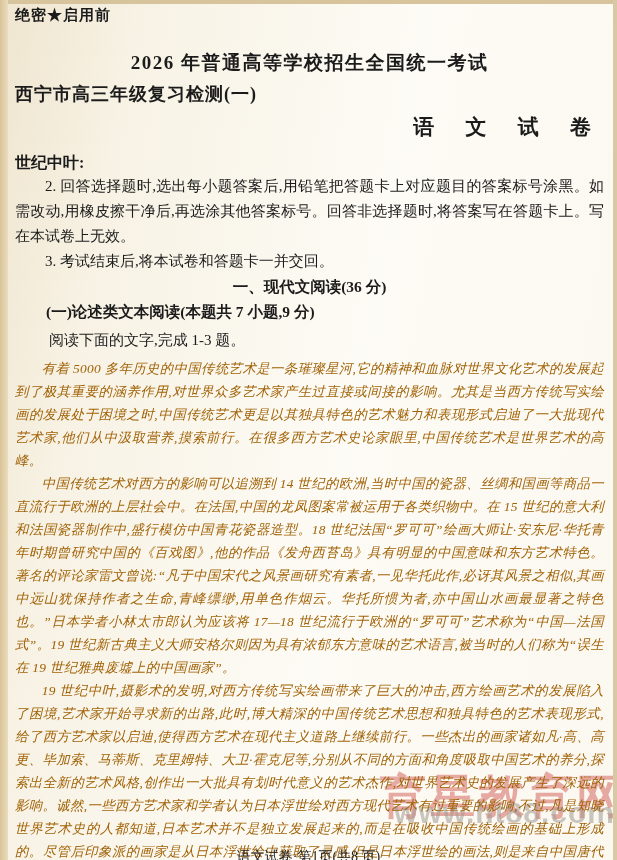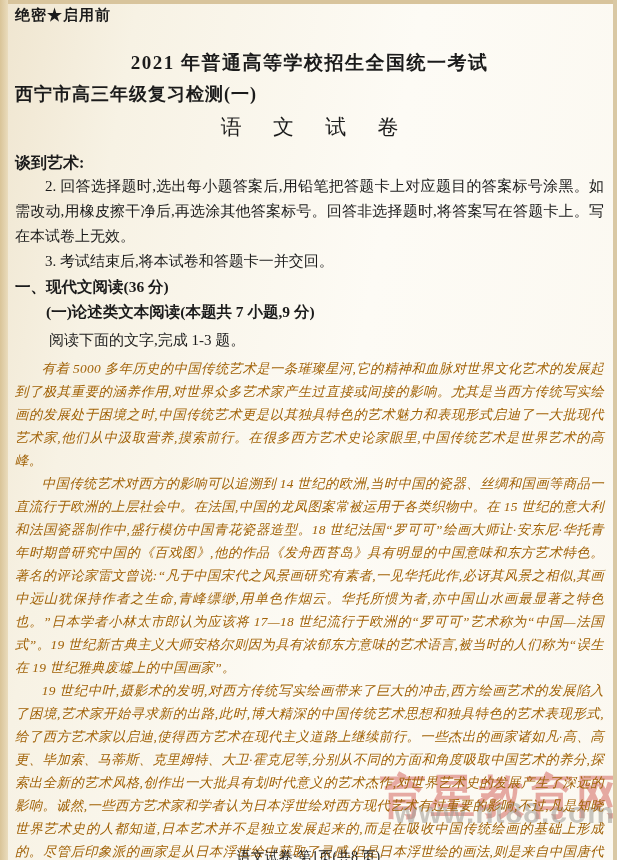--- a/index.html
+++ b/index.html
@@ -17,28 +17,28 @@
   .edge-left   { position: absolute; top: 0; left: 0; bottom: 0; width: 8px;
                  background: linear-gradient(90deg, #d9c498, #eadcbd); z-index: 5; }
   .edge-right  { position: absolute; top: 0; right: 0; bottom: 0; width: 4px; background: #d9c8a4; z-index: 5; }
 
   .content { position: absolute; left: 15px; right: 13px; top: 6px; z-index: 2; }
 
   .secret  { font-size: 15px; font-weight: bold; letter-spacing: 1px; }
 
   .title1  { margin: 25px 0 0; text-align: center; font-size: 19px; font-weight: 600; letter-spacing: 1.5px; }
   .title2  { margin: 6px 0 0;  text-align: left; font-size: 18px; font-weight: 700; letter-spacing: 1px; }
-  .title3  { margin: 7px 0 0;  text-align: center; font-size: 21px; font-weight: 400;
+  .title3  { margin: 7px 0 0;  text-align: right; font-size: 21px; font-weight: 700;
              letter-spacing: 13px; text-indent: 13px; }
 
   .notice-heading { margin-top: 11px; font-weight: bold; font-size: 16px; line-height: 22px; }
   .notice-item    { margin: 0; font-size: 15px; line-height: 25px; text-indent: 2em;
                     text-align: justify; }
 
-  .sec-heading  { font-weight: bold; font-size: 15.5px; line-height: 25px; }
+  .sec-heading  { font-weight: bold; font-size: 15.5px; line-height: 25px; text-align: center; }
   .sec-sub      { font-weight: bold; font-size: 15.5px; line-height: 25px; text-indent: 2em; }
   .instruction  { margin: 4px; font-size: 15px; line-height: 25px; text-indent: 2em; }
 
   .passage { margin: 0; font-size: 13.4px; line-height: 23px; text-indent: 2em;
              text-align: justify; font-style: italic; color: #a16207; letter-spacing: 0.3px; }
 
   .footer { position: absolute; top: 848px; left: 0; width: 617px; text-align: center;
             font-size: 14px; color: #222; z-index: 3; }
 
   .wm-name { position: absolute; top: 766px; right: -8px; z-index: 1;
@@ -53,26 +53,26 @@
 <body>
 
 <div class="edge-top"></div>
 <div class="edge-left"></div>
 <div class="edge-right"></div>
 
 <div class="content">
 
   <div class="secret">绝密★启用前</div>
 
-  <div class="title1">2021 年普通高等学校招生全国统一考试</div>
+  <div class="title1">2026 年普通高等学校招生全国统一考试</div>
   <div class="title2">西宁市高三年级复习检测(一)</div>
   <div class="title3">语 文 试 卷</div>
 
   <div>
-    <div class="notice-heading">谈到艺术:</div>
+    <div class="notice-heading">世纪中叶:</div>
     <p class="notice-item">2. 回答选择题时,选出每小题答案后,用铅笔把答题卡上对应题目的答案标号涂黑。如需改动,用橡皮擦干净后,再选涂其他答案标号。回答非选择题时,将答案写在答题卡上。写在本试卷上无效。</p>
     <p class="notice-item">3. 考试结束后,将本试卷和答题卡一并交回。</p>
   </div>
 
   <div>
     <div class="sec-heading">一、现代文阅读(36 分)</div>
     <div class="sec-sub">(一)论述类文本阅读(本题共 7 小题,9 分)</div>
     <p class="instruction">阅读下面的文字,完成 1-3 题。</p>
 
     <p class="passage">有着 5000 多年历史的中国传统艺术是一条璀璨星河,它的精神和血脉对世界文化艺术的发展起到了极其重要的涵养作用,对世界众多艺术家产生过直接或间接的影响。尤其是当西方传统写实绘画的发展处于困境之时,中国传统艺术更是以其独具特色的艺术魅力和表现形式启迪了一大批现代艺术家,他们从中汲取营养,摸索前行。在很多西方艺术史论家眼里,中国传统艺术是世界艺术的高峰。</p>

